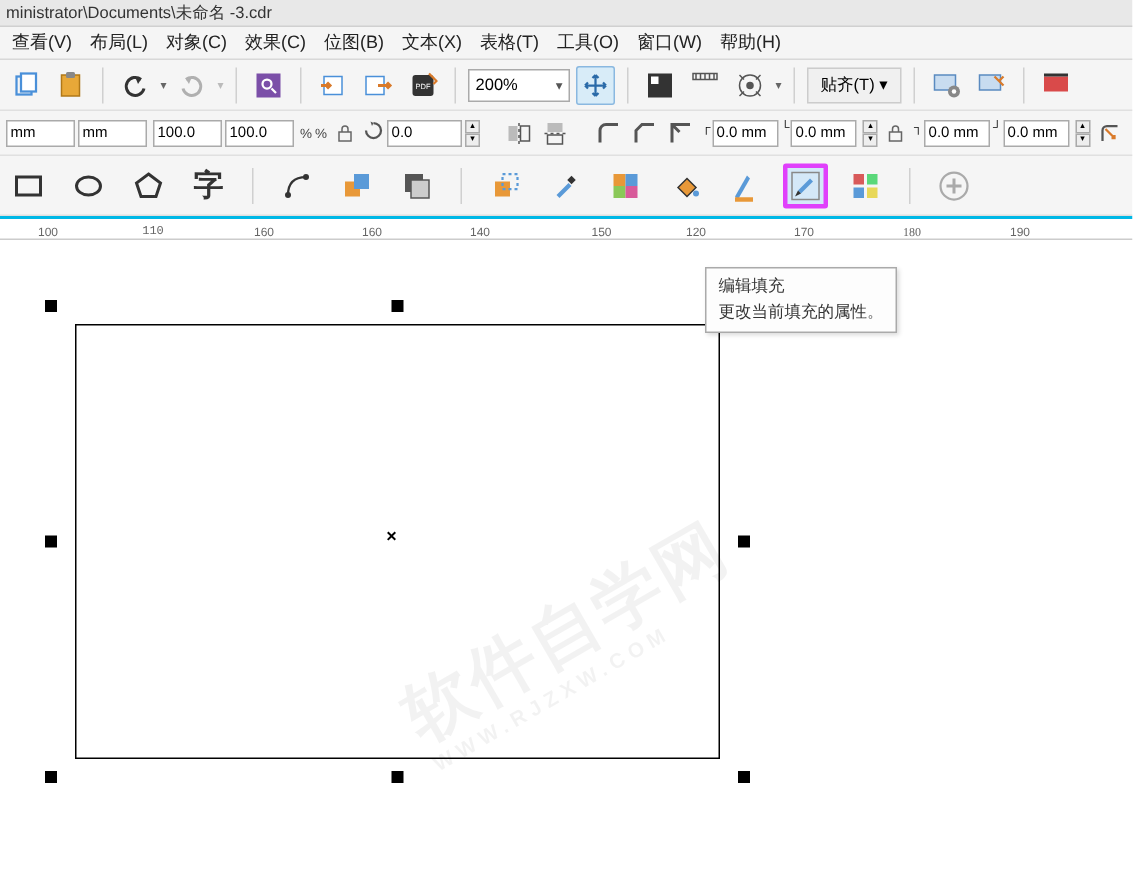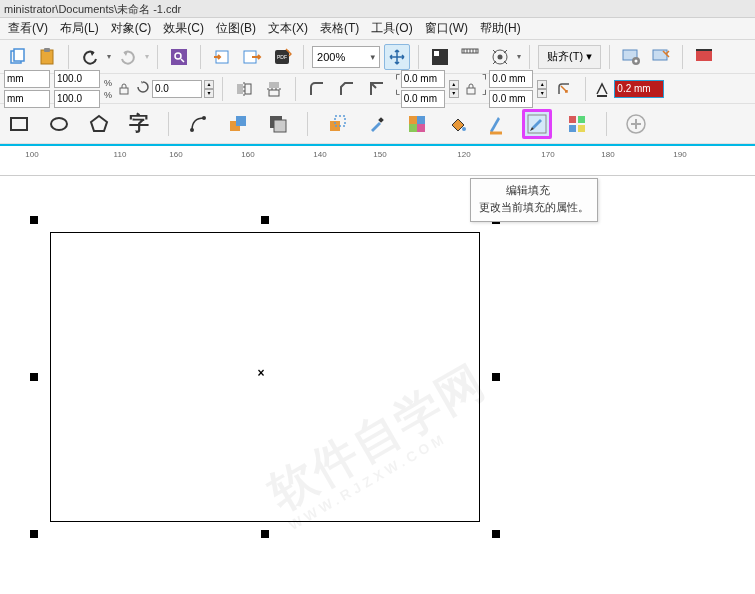--- a/index.html
+++ b/index.html
@@ -17,58 +17,58 @@
   .tbtn { width: 26px; height: 26px; display: flex; align-items: center; justify-content: center; border: 1px solid transparent; border-radius: 2px; cursor: default; }
   .sep { width: 1px; height: 24px; background: #d0d0d0; margin: 0 4px; }
   .zoom-box { width: 68px; height: 22px; border: 1px solid #aaa; font-size: 11px; padding: 0 4px; display: flex; align-items: center; justify-content: space-between; background: #fff; }
   .zoom-box::after { content: "▾"; font-size: 9px; color: #555; }
   .snap-btn { height: 24px; border: 1px solid #ccc; background: #f0f0f0; font-size: 11px; padding: 0 8px; display: flex; align-items: center; gap: 4px; }
 
   
   .coordrow { height: 30px; background: #f5f5f5; border-bottom: 1px solid #e0e0e0; display: flex; align-items: center; padding: 0 4px; gap: 4px; }
   .num-field { width: 46px; height: 18px; border: 1px solid #aaa; background: #fff; font-size: 10px; padding: 0 2px; display: flex; align-items: center; }
   .num-field.highlight { background: #b91c1c; color: #fff; border-color: #2a9fd6; }
-  .pair { display: flex; flex-direction: column; gap: 2px; }
+  .pair { display: flex; gap: 2px; }
   .unit { font-size: 9px; color: #444; }
   .lock-icon { width:16px; height:16px; }
   .spinners { width:10px; display:flex; flex-direction:column; }
   .spin { width:10px; height:9px; border:1px solid #aaa; background:#eee; font-size:6px; line-height:6px; text-align:center; }
 
   
   .iconrow { height: 40px; background: #f5f5f5; border-bottom: 1px solid #e0e0e0; display: flex; align-items: center; padding: 0 4px; gap: 10px; }
   .bigbtn { width: 30px; height: 30px; display: flex; align-items: center; justify-content: center; border: 1px solid transparent; border-radius: 2px; }
   .bigbtn.highlighted { border: 3px solid #e040fb; background: #d4e8f8; }
 
   
-  .ruler { height: 32px; background: #fff; border-top: 2px solid #00b8e6; border-bottom: 1px solid #ccc; position: relative; font-size: 8px; color: #666; }
+  .ruler { height: 16px; background: #fff; border-top: 2px solid #00b8e6; border-bottom: 1px solid #ccc; position: relative; font-size: 8px; color: #666; }
   .ruler .label { position: absolute; top: 4px; transform: translateX(-50%); }
 
   
   .canvas { position: relative; width: 100%; height: calc(594px - 18px - 22px - 34px - 30px - 40px - 20px); background: #fff; }
   .shape { position: absolute; left: 50px; top: 56px; width: 430px; height: 290px; border: 1.5px solid #000; }
   .handle { position: absolute; width: 8px; height: 8px; background: #000; }
   .h-tl { left: 30px; top: 40px; } .h-tc { left: 261px; top: 40px; } .h-tr { left: 492px; top: 40px; }
   .h-ml { left: 30px; top: 197px; } .h-mr { left: 492px; top: 197px; }
   .h-bl { left: 30px; top: 354px; } .h-bc { left: 261px; top: 354px; } .h-br { left: 492px; top: 354px; }
   .center-x { position: absolute; left: 261px; top: 197px; font-size: 12px; font-weight: bold; transform: translate(-50%,-50%); }
 
   
   .tooltip { position: absolute; top: 178px; left: 470px; background: #fdfdfd; border: 1px solid #aaa; padding: 4px 8px 6px 8px; font-size: 11px; color: #333; box-shadow: 1px 1px 3px rgba(0,0,0,0.15); z-index: 100; }
-  .tooltip .t-title { font-weight: 500; margin-bottom: 2px; margin-left: 27px; }
+  .tooltip .t-title { font-weight: 500; margin-bottom: 2px; }
 
   
   .watermark { position: absolute; left: 260px; top: 230px; font-size: 46px; color: rgba(0,0,0,0.05); transform: rotate(-30deg); font-weight: bold; pointer-events: none; letter-spacing: 2px; white-space: nowrap; }
   .watermark .sub { font-size: 14px; display:block; letter-spacing: 4px; margin-top:-6px; }
 
   svg { display: block; }
 </style>
 </head>
 <body>
 
-<div class="titlebar">ministrator\Documents\未命名 -1.cdr</div>
+<div class="titlebar">ministrator\Documents\未命名 -3.cdr</div>
 
 <div class="menubar">
   <span>查看(V)</span>
   <span>布局(L)</span>
   <span>对象(C)</span>
   <span>效果(C)</span>
   <span>位图(B)</span>
   <span>文本(X)</span>
   <span>表格(T)</span>
   <span>工具(O)</span>
@@ -397,28 +397,28 @@
       <svg width="22" height="22">
         <circle cx="11" cy="11" r="9" fill="none" stroke="#aaa" stroke-width="1.5"></circle>
         <line x1="11" y1="6" x2="11" y2="16" stroke="#aaa" stroke-width="2"></line>
         <line x1="6" y1="11" x2="16" y2="11" stroke="#aaa" stroke-width="2"></line>
       </svg>
     </div>
 </div>
 
 <div class="ruler">
     <span class="label" style="left: 32px;">100</span>
-    <span class="label" style="left: 120px;">110</span>
+    <span class="label" style="left: 102px; font-family: Liberation Mono, monospace;">110</span>
     <span class="label" style="left: 176px;">160</span>
     <span class="label" style="left: 248px;">160</span>
     <span class="label" style="left: 320px;">140</span>
-    <span class="label" style="left: 380px;">150</span>
+    <span class="label" style="left: 401px;">150</span>
     <span class="label" style="left: 464px;">120</span>
-    <span class="label" style="left: 548px;">170</span>
-    <span class="label" style="left: 608px;">180</span>
+    <span class="label" style="left: 536px;">170</span>
+    <span class="label" style="left: 608px; font-family: Liberation Serif, serif;">180</span>
     <span class="label" style="left: 680px;">190</span>
   </div>
 
 <div class="canvas">
   <div class="watermark">软件自学网<span class="sub">WWW.RJZXW.COM</span></div>
   <div class="shape"></div>
   <div class="handle h-tl"></div>
   <div class="handle h-tc"></div>
   <div class="handle h-tr"></div>
   <div class="handle h-ml"></div>

